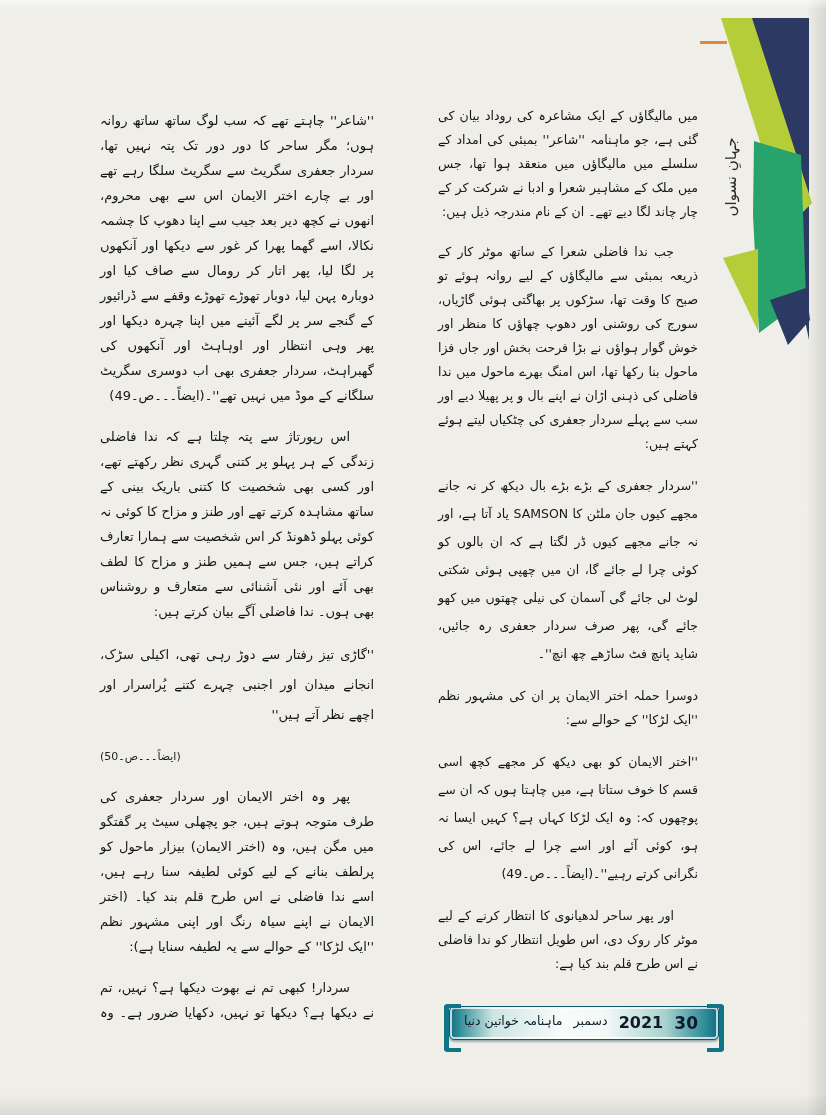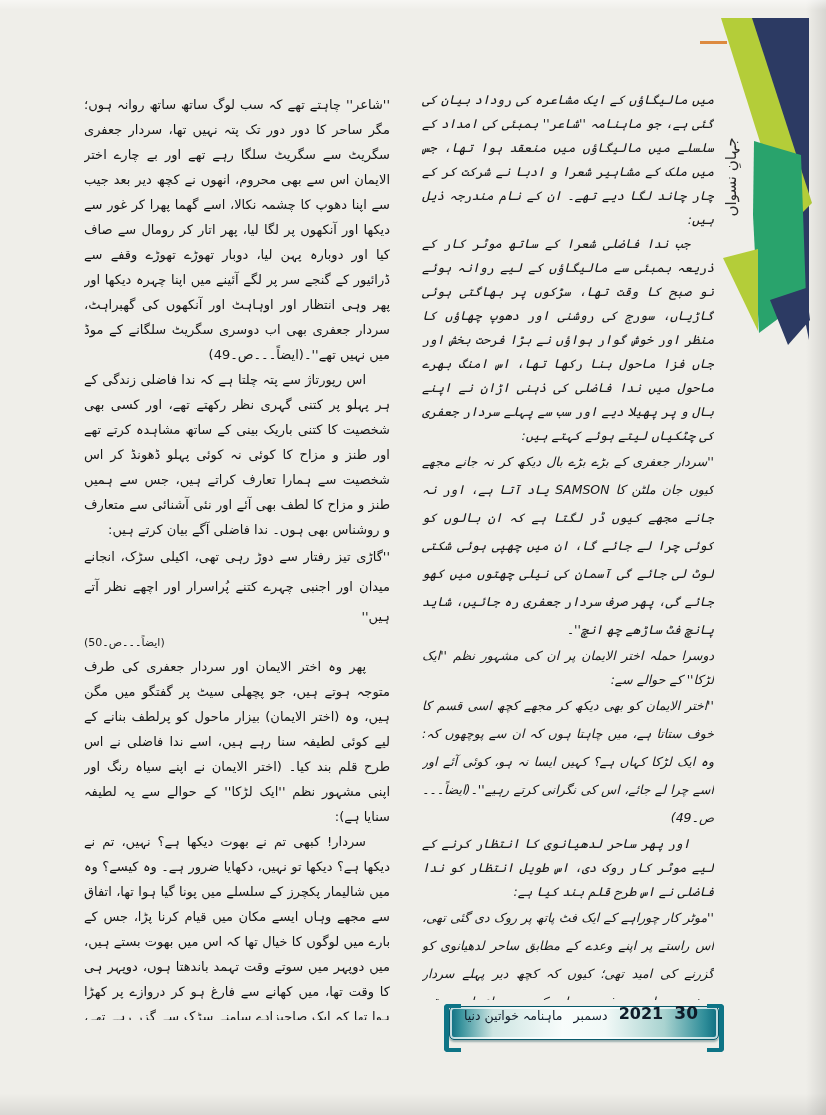--- a/index.html
+++ b/index.html
@@ -23,37 +23,37 @@
   .v-label{
     position:absolute;top:168px;left:686px;width:90px;text-align:center;
     transform:rotate(-90deg);transform-origin:center center;
     font-size:15px;color:#2a2a2a;letter-spacing:1px;white-space:nowrap;
   }
 
   
   .col{position:absolute;direction:rtl;text-align:justify;}
   #col-right{top:88px;left:422px;width:292px;height:912px;overflow:hidden;}
   #col-left {top:92px;left:84px; width:306px;height:928px;overflow:hidden;}
-  .col p{margin:0;font-size:13px;line-height:25px;}
-  #col-right p{font-size:12.5px;line-height:24px;font-style:italic;}
+  .col p{margin:16px;font-size:13px;line-height:25px;}
+  #col-right p{font-size:12.5px;line-height:24px;}
   .para.indent{text-indent:24px;}
   .quote{margin:2px 34px 2px 12px;line-height:30px !important;}
   #col-right .quote{line-height:28px !important;}
   .cite{font-size:11px !important;line-height:22px !important;color:#1d1d1d;}
   .cite.left{text-align:left;}
 
   
   #footer-bar{
     position:absolute;top:1006px;left:449px;width:270px;height:34px;
     border-radius:5px;
     background:linear-gradient(90deg,#0e6d80 0%,#37929c 4%,#cde5e2 16%,#f8fcfb 42%,#f2f9f7 58%,#a9d3d0 80%,#2f8d99 95%,#0e6d80 100%);
     border:1px solid #0a5a6b;
     box-shadow:0 2px 2px rgba(0,60,70,.35), inset 0 0 0 2px rgba(255,255,255,.75);
-    display:flex;align-items:flex-end;justify-content:space-between;
-    padding:16px 14px;box-sizing:border-box;direction:ltr;
+    display:flex;align-items:flex-start;justify-content:space-between;
+    padding:6px 14px;box-sizing:border-box;direction:ltr;
   }
   #footer-bar .bracket{position:absolute;top:-3px;width:12px;height:40px;}
   #footer-bar .bracket.l{left:-6px;border-left:5px solid #0e7486;border-top:4px solid #0e7486;border-bottom:4px solid #0e7486;border-radius:4px 0 0 4px;}
   #footer-bar .bracket.r{right:-6px;border-right:5px solid #0e7486;border-top:4px solid #0e7486;border-bottom:4px solid #0e7486;border-radius:0 4px 4px 0;}
   .ft-mag{font-size:12.5px;direction:rtl;color:#101d2b;}
   .ft-month{font-size:12.5px;direction:rtl;color:#101d2b;}
   .ft-year{font-size:16px;font-weight:bold;color:#0f1b28;}
   .ft-page{font-size:17px;font-weight:bold;color:#0f1b28;padding-right:6px;}
 </style>
 </head>

